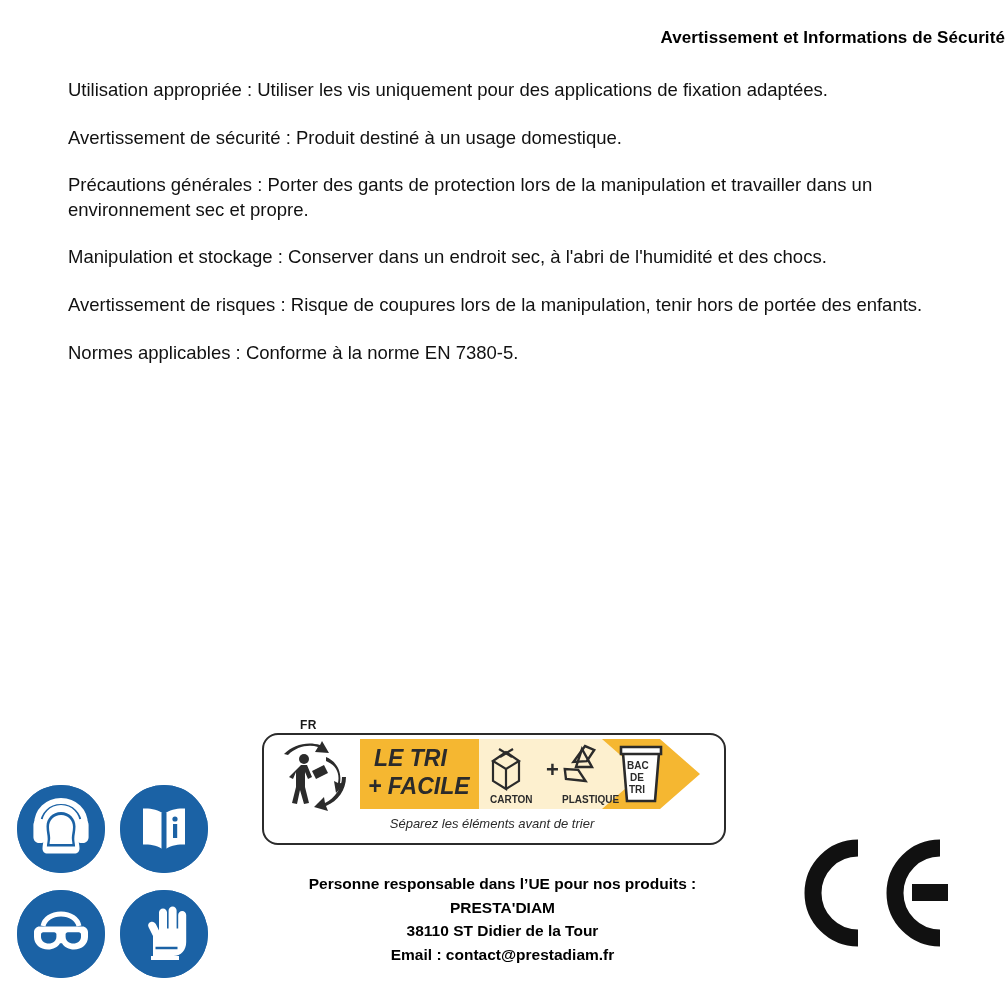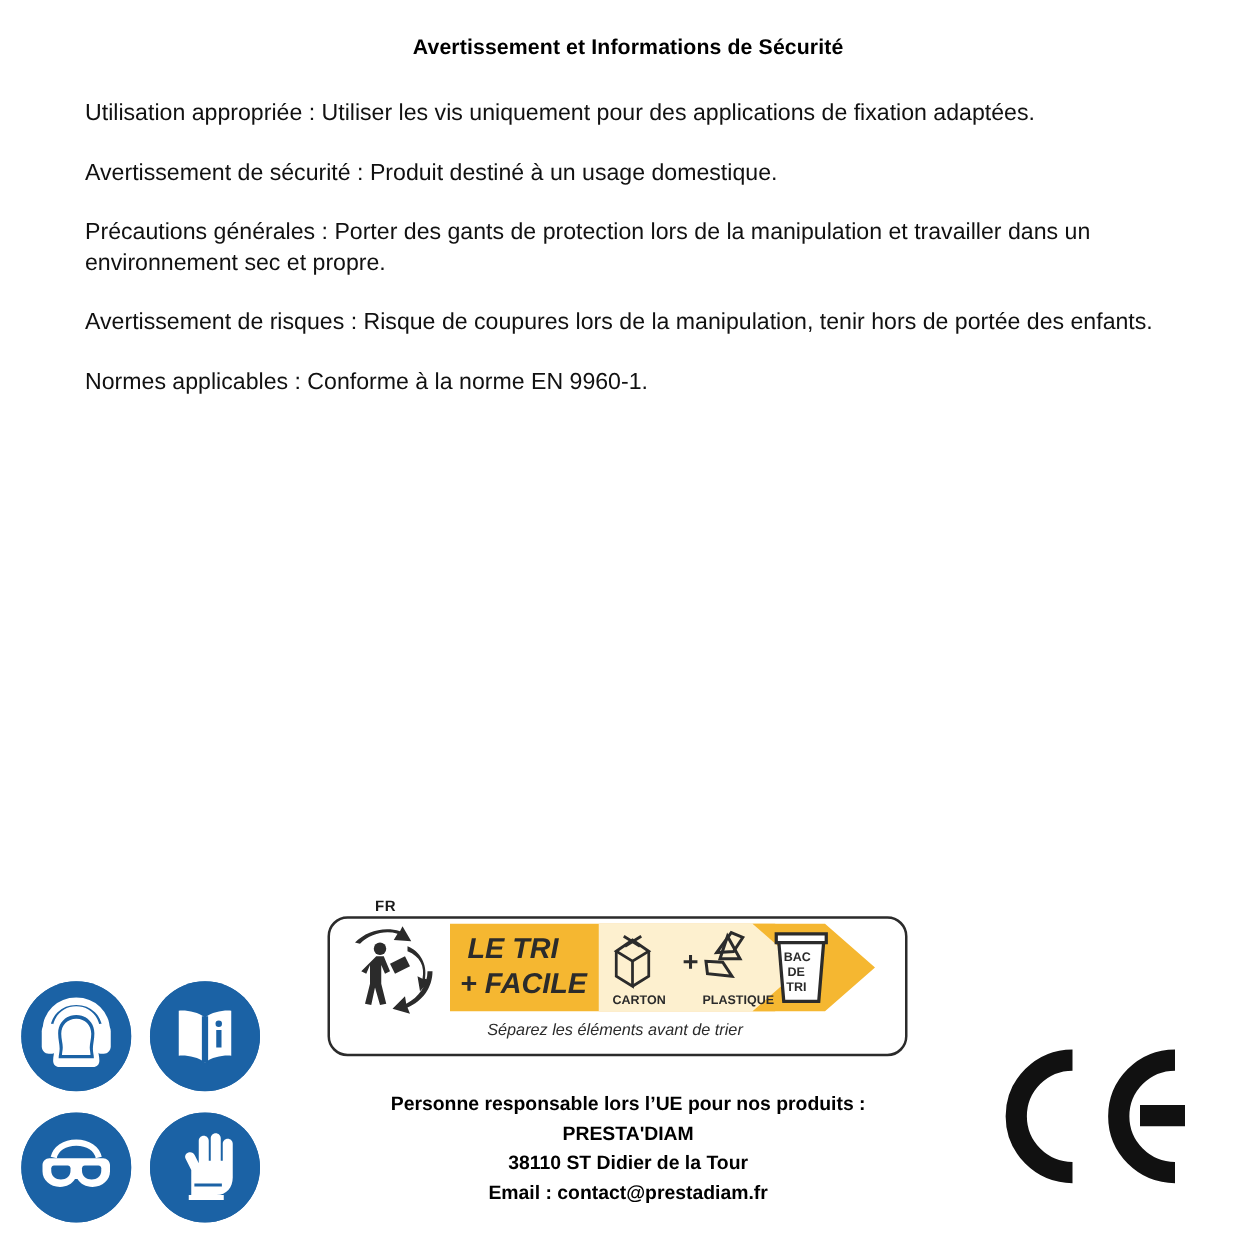--- a/index.html
+++ b/index.html
@@ -18,21 +18,21 @@
   .page {
     position: relative;
     width: 1005px;
     height: 1005px;
   }
   .doc-title {
     position: absolute;
     top: 28px;
     left: 0;
     width: 1005px;
-    text-align: center;
+    text-align: right;
     font-size: 17px;
     font-weight: bold;
     letter-spacing: 0.1px;
   }
   .body-block {
     position: absolute;
     top: 78px;
     left: 68px;
     width: 856px;
   }
@@ -121,22 +121,23 @@
 <body>
 
 <div class="page">
 
   <div class="doc-title">Avertissement et Informations de Sécurité</div>
 
   <div class="body-block">
     <p class="para">Utilisation appropriée : Utiliser les vis uniquement pour des applications de fixation adaptées.</p>
     <p class="para">Avertissement de sécurité : Produit destiné à un usage domestique.</p>
     <p class="para">Précautions générales : Porter des gants de protection lors de la manipulation et travailler dans un environnement sec et propre.</p>
+    <p class="para">Manipulation et stockage : Conserver dans un endroit sec, à l'abri de l'humidité et des chocs.</p>
     <p class="para">Avertissement de risques : Risque de coupures lors de la manipulation, tenir hors de portée des enfants.</p>
-    <p class="para">Normes applicables : Conforme à la norme EN 9960-1.</p>
+    <p class="para">Normes applicables : Conforme à la norme EN 7380-5.</p>
   </div>
 
   <div class="picto-grid">
 
     <div class="picto p1">
       <svg width="88" height="88" viewBox="0 0 88 88">
         <circle cx="44" cy="44" r="44" fill="#1b62a5"></circle>
 
         <path d="M44 20c-11 0-19 8.5-19 19.5 0 6 1.5 10 1.5 14.5 0 3.5-1 6-1 9.5 0 3 2 5 5 5h27c3 0 5-2 5-5 0-3.5-1-6-1-9.5 0-4.5 1.5-8.5 1.5-14.5C63 28.5 55 20 44 20z" fill="#ffffff"></path>
 
@@ -239,21 +240,21 @@
           <text x="11" y="38" font-family="Liberation Sans, sans-serif" font-size="10" font-weight="bold" fill="#2b2b2b">DE</text>
           <text x="10" y="50" font-family="Liberation Sans, sans-serif" font-size="10" font-weight="bold" fill="#2b2b2b">TRI</text>
         </g>
 
         <text x="228" y="93" text-anchor="middle" font-family="Liberation Sans, sans-serif" font-size="13" font-style="italic" fill="#2b2b2b">Séparez les éléments avant de trier</text>
       </svg>
     </div>
   </div>
 
   <div class="footer">
-    <div>Personne responsable lors l’UE pour nos produits :</div>
+    <div>Personne responsable dans l’UE pour nos produits :</div>
     <div>PRESTA'DIAM</div>
     <div>38110 ST Didier de la Tour</div>
     <div>Email : contact@prestadiam.fr</div>
   </div>
 
   <div class="ce-mark">
     <svg width="150" height="110" viewBox="0 0 150 110">
       <path d="M58 10 A45 45 0 1 0 58 100" fill="none" stroke="#111111" stroke-width="17"></path>
       <path d="M140 10 A45 45 0 1 0 140 100" fill="none" stroke="#111111" stroke-width="17"></path>
       <rect x="112" y="46" width="36" height="17" fill="#111111"></rect>

